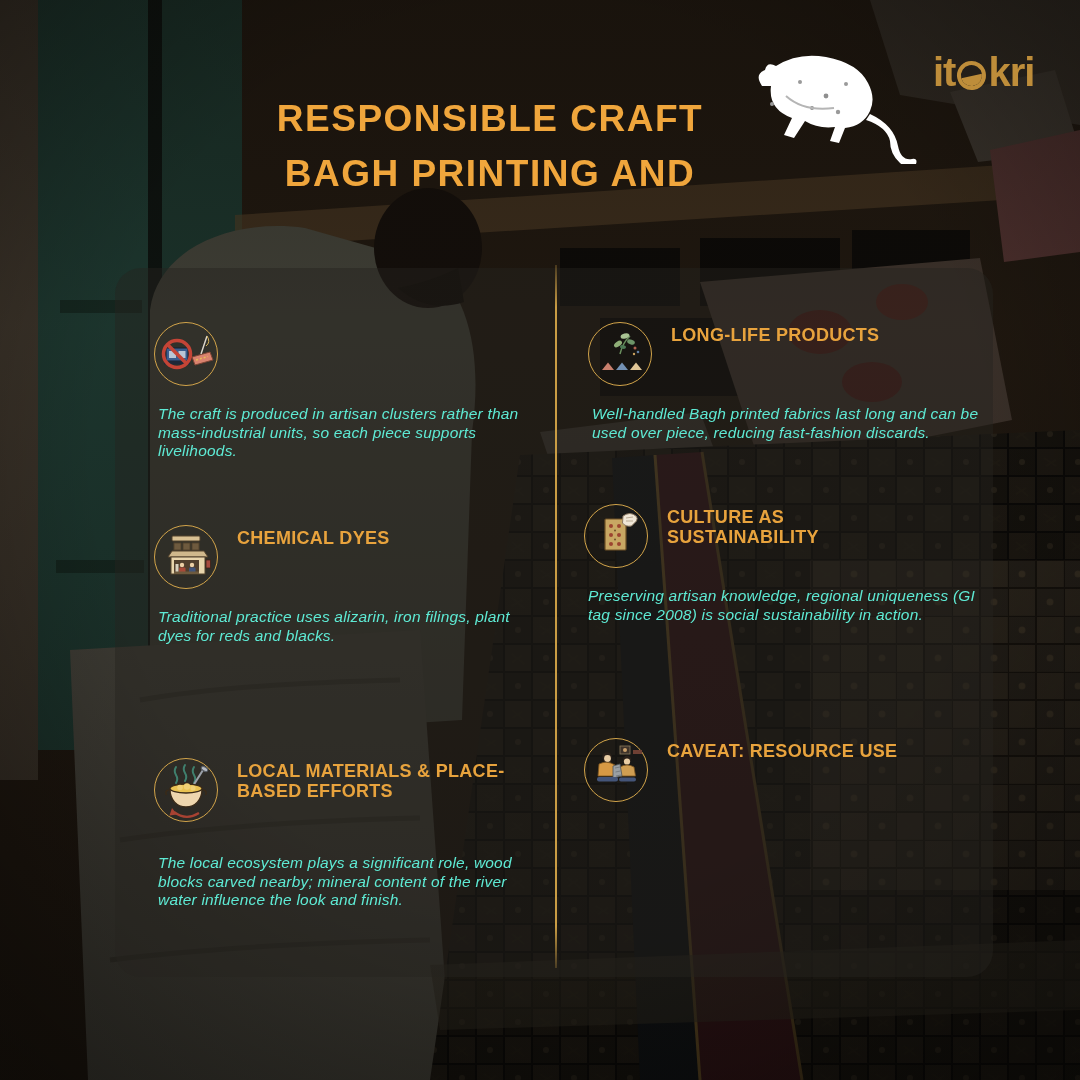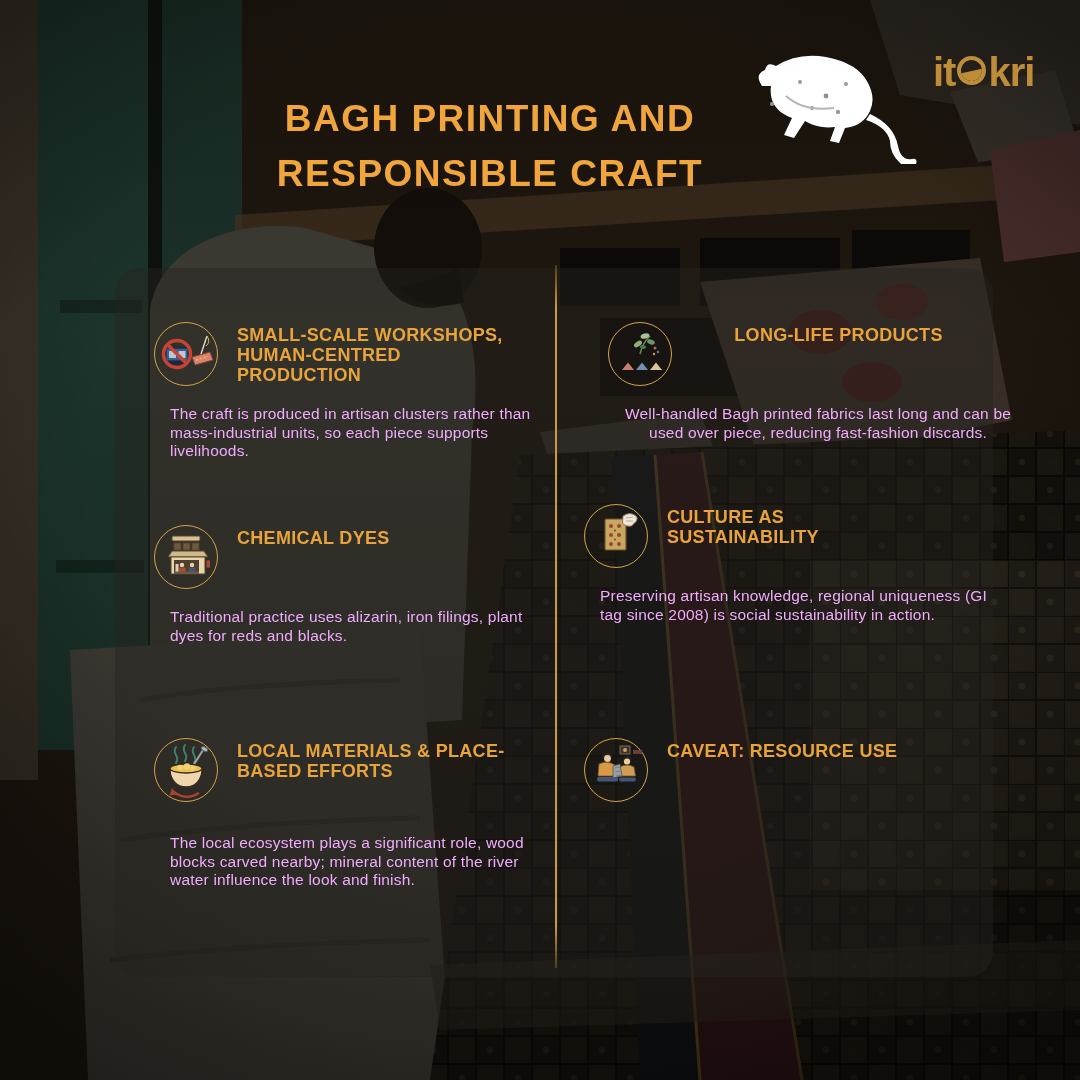--- a/index.html
+++ b/index.html
@@ -1,45 +1,45 @@
 <!DOCTYPE html>
 <html><head>
 <meta charset="utf-8">
 <style>
   html,body{margin:0;padding:0;background:#111;}
   .canvas{position:relative;width:1080px;height:1080px;overflow:hidden;
           font-family:"Liberation Sans",sans-serif;background:#201810;}
   .bg{position:absolute;inset:0;}
   .photo-shade{position:absolute;inset:0;
     background:linear-gradient(180deg,rgba(10,8,5,.42),rgba(10,8,5,.22) 30%,rgba(8,6,4,.38) 75%,rgba(6,5,3,.45));}
-  .logo{position:absolute;left:933px;top:50px;display:flex;
+  .logo{position:absolute;left:933px;top:50px;display:flex;align-items:center;
         color:#BE8D3A;font-weight:700;font-size:40px;letter-spacing:-1px;}
   .logo .o-glyph{width:21px;height:21px;border:4px solid #BE8D3A;border-radius:50%;
         margin:6px 2px 0 2px;position:relative;overflow:hidden;transform:rotate(-12deg);}
   .logo .o-half{position:absolute;left:0;right:0;bottom:0;height:46%;background:#BE8D3A;}
   .tiger{position:absolute;left:742px;top:52px;}
   .title{position:absolute;left:140px;top:92px;width:700px;margin:0;text-align:center;
          color:#F0A63C;font-size:37px;line-height:1.48;font-weight:800;letter-spacing:1.5px;}
   .title span{display:block;}
   .panel{position:absolute;left:115px;top:268px;width:878px;height:709px;border-radius:26px;
          background:rgba(38,36,30,.45);}
   .divider{position:absolute;left:555px;top:265px;width:2px;height:703px;
          background:linear-gradient(180deg,rgba(201,156,68,.25),#C99C44 6%,#C99C44 94%,rgba(201,156,68,.25));}
   .card{position:absolute;width:400px;}
-  .s1{left:154px;top:322px;} .s2{left:608px;top:322px;text-align:center;}
+  .s1{left:154px;top:322px;} .s2{left:588px;top:322px;}
   .s3{left:154px;top:525px;} .s4{left:584px;top:504px;}
-  .s5{left:154px;top:738px;} .s6{left:584px;top:738px;}
+  .s5{left:154px;top:758px;} .s6{left:584px;top:738px;}
   .icon-row{display:flex;align-items:flex-start;}
   .icon-circle{flex:0 0 64px;width:64px;height:64px;border:1.6px solid #D2A44A;border-radius:50%;
          box-sizing:border-box;display:flex;align-items:center;justify-content:center;}
   .heading{margin:0 0 0 19px;padding-top:4px;width:295px;color:#E8A33D;
          font-size:18px;font-weight:700;line-height:1.1;letter-spacing:.3px;}
   .heading span{display:block;}
-  .body{margin:19px 0 0 16px;width:388px;color:#f0abfc;font-size:15.5px;line-height:1.2;
-         letter-spacing:.2px;}
+  .body{margin:19px 0 0 4px;width:388px;color:#5eead4;font-size:15.5px;line-height:1.2;
+         letter-spacing:.2px;font-style:italic;}
   .mt-lg{margin-top:32px;}
 </style>
 </head>
 <body>
 
 <div class="canvas">
 
   <svg class="bg" width="1080" height="1080" viewBox="0 0 1080 1080">
     <defs>
       <pattern id="blockprint" width="56" height="56" patternUnits="userSpaceOnUse">
@@ -130,22 +130,22 @@
 
   <div class="logo">
     <span>it</span>
     <span class="o-glyph">
         <span class="o-half"></span>
       </span>
     <span>kri</span>
   </div>
 
   <h1 class="title">
+    <span>RESPONSIBLE CRAFT</span>
     <span>BAGH PRINTING AND</span>
-    <span>RESPONSIBLE CRAFT</span>
   </h1>
 
   <div class="panel"></div>
   <div class="divider"></div>
 
   <section class="card s1">
     <div class="icon-row">
       <div class="icon-circle">
         <svg width="60" height="60" viewBox="0 0 60 60">
           <rect x="10" y="24" width="22" height="13" rx="1.5" fill="#3b5e8f" stroke="#141e2c"></rect>
@@ -153,25 +153,20 @@
           <rect x="22.5" y="27" width="7" height="7" fill="#b9c6d6"></rect>
           <rect x="8" y="37" width="26" height="3.5" fill="#1d2838"></rect>
           <path d="M36,33 L54,28 L57,36 L39,41 Z" fill="#d9826e" stroke="#7e4434"></path>
           <line x1="40" y1="36" x2="52" y2="32.5" stroke="#e9bd55" stroke-width="1.5" stroke-dasharray="2,2"></line>
           <line x1="51" y1="12" x2="45" y2="30" stroke="#ded9cf" stroke-width="1.4"></line>
           <path d="M51,12 q4,6 -1,10" stroke="#d9b459" stroke-width="1" fill="none"></path>
           <circle cx="21" cy="30" r="13.5" fill="none" stroke="#c44436" stroke-width="3.5"></circle>
           <line x1="11.5" y1="20.5" x2="30.5" y2="39.5" stroke="#c44436" stroke-width="3.5"></line>
         </svg>
       </div>
-      <h2 class="heading">
-        <span>SMALL-SCALE WORKSHOPS,</span>
-        <span>HUMAN-CENTRED</span>
-        <span>PRODUCTION</span>
-      </h2>
     </div>
     <p class="body">The craft is produced in artisan clusters rather than mass-industrial units, so each piece supports livelihoods.</p>
   </section>
 
   <section class="card s2">
     <div class="icon-row">
       <div class="icon-circle">
         <svg width="60" height="60" viewBox="0 0 60 60">
           <path d="M30,30 Q33,18 40,12" stroke="#6a8f5e" stroke-width="1.5" fill="none"></path>
           <ellipse cx="28" cy="20" rx="4.5" ry="2.5" fill="#8fae77" transform="rotate(-35 28 20)"></ellipse>

